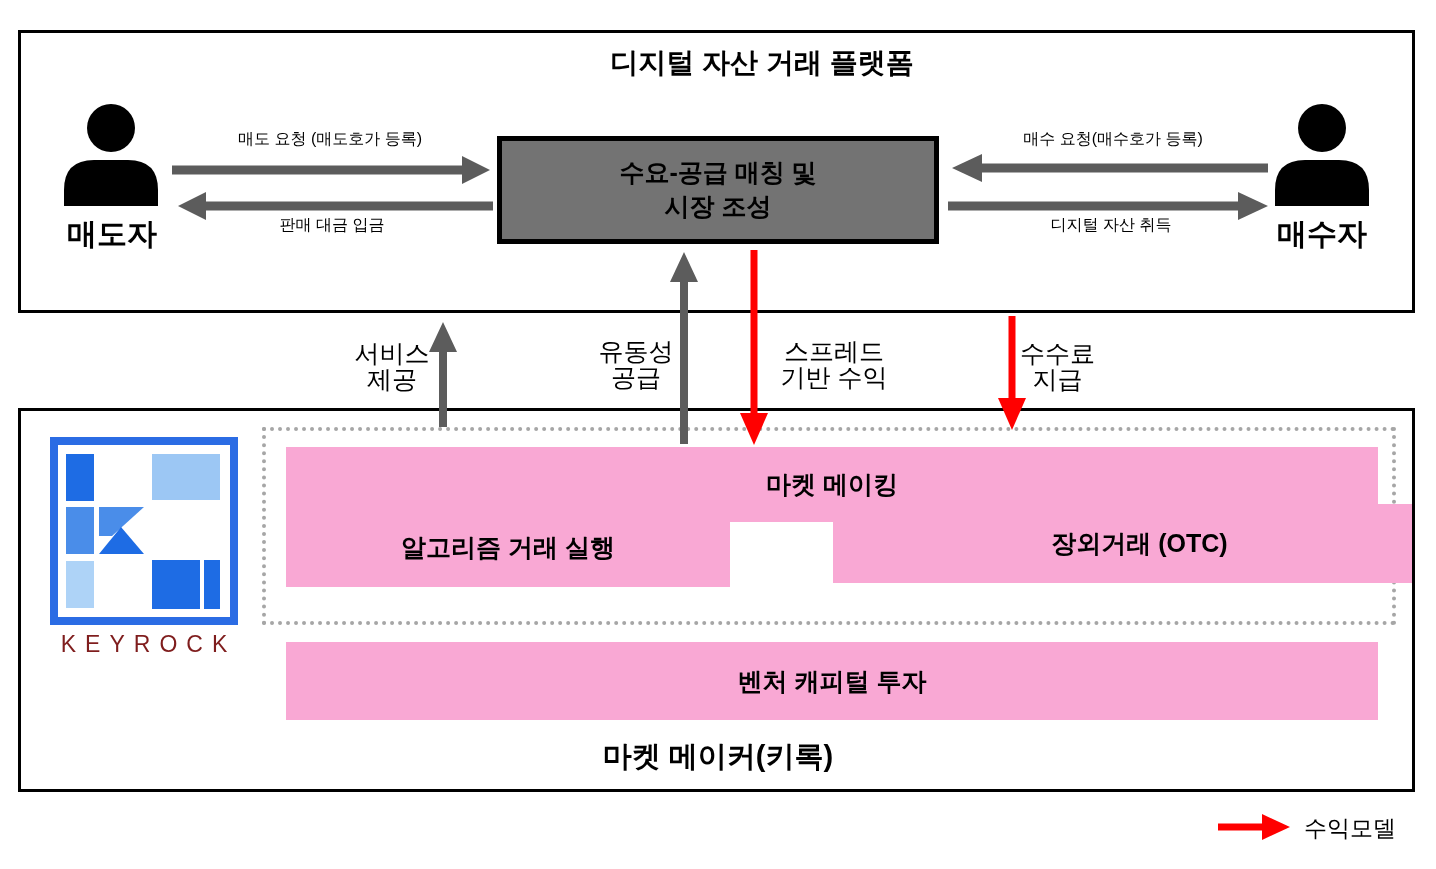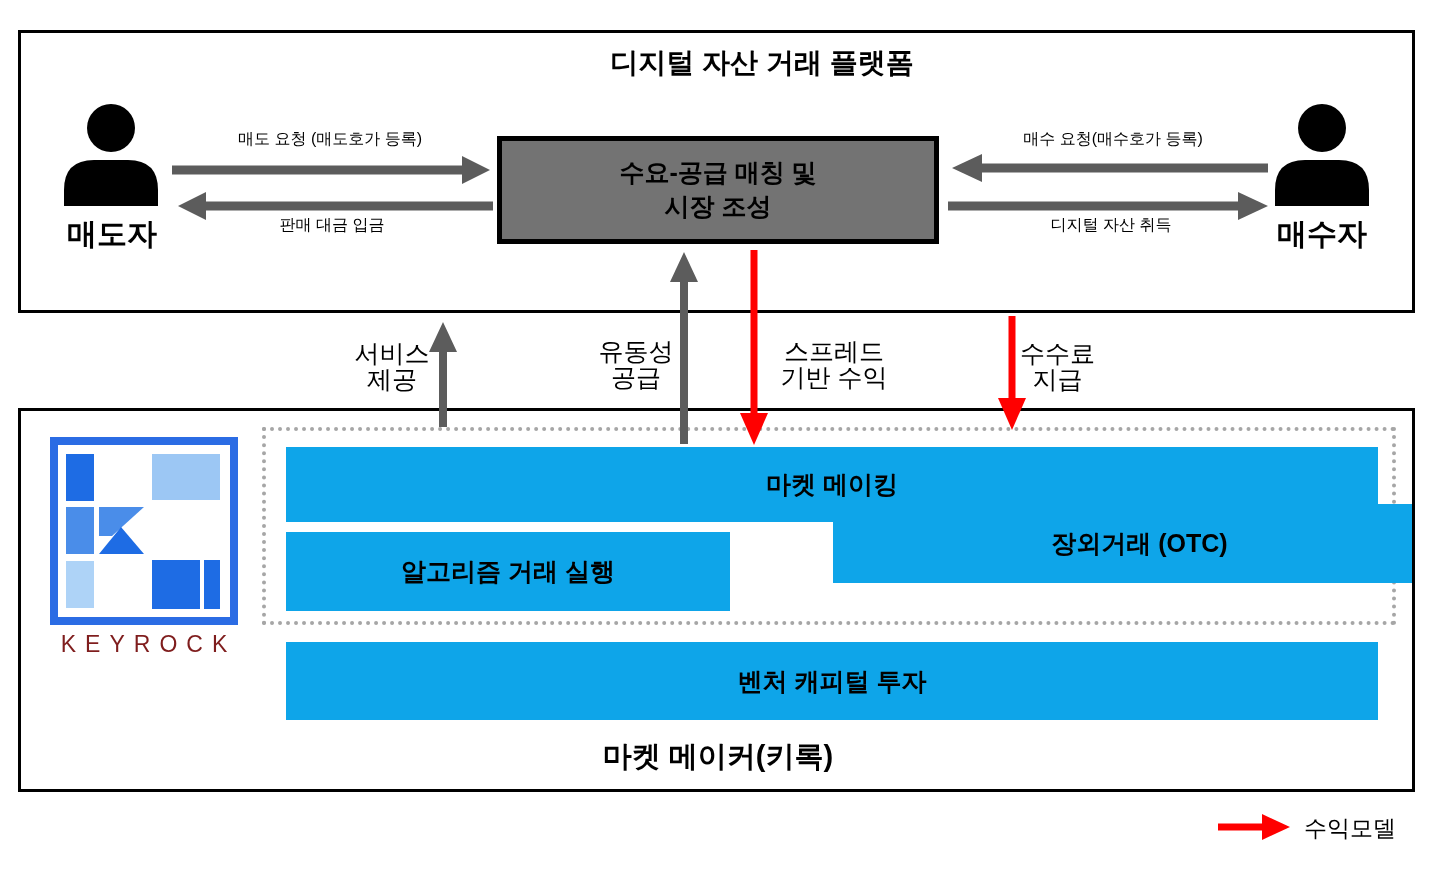--- a/index.html
+++ b/index.html
@@ -43,21 +43,21 @@
   .person-label {
     width: 160px; font-size: 30px; font-weight: bold; text-align: center;
   }
   .arrow-label {
     width: 330px; font-size: 16px; text-align: center;
   }
   .flow-label {
     font-size: 25px; line-height: 26px; text-align: center;
   }
   .bar {
-    background: #0ea5e9;
+    background: #f9a8d4;
     display: flex; align-items: center; justify-content: center;
     font-size: 25px; font-weight: bold;
   }
   .caption {
     left: 18px; top: 737px; width: 1400px;
     font-size: 29px; font-weight: bold; text-align: center;
   }
   .legend-label {
     left: 1304px; top: 813px; width: 140px; font-size: 23px;
   }
@@ -74,21 +74,21 @@
 
 <div class="canvas">
 
   <div class="abs top-box"></div>
   <div class="abs bottom-box"></div>
   <div class="abs dotted-box"></div>
 
   <div class="abs bar" style="left:286px; top:447px; width:1092px; height:75px;">
     <span>마켓 메이킹</span>
   </div>
-  <div class="abs bar" style="left:286px; top:532px; width:444px; height:79px;">
+  <div class="abs bar" style="left:286px; top:508px; width:444px; height:79px;">
     <span>알고리즘 거래 실행</span>
   </div>
   <div class="abs bar" style="left:833px; top:504px; width:545px; height:79px;padding-left:34px;">
     <span>장외거래 (OTC)</span>
   </div>
   <div class="abs bar" style="left:286px; top:642px; width:1092px; height:78px;">
     <span>벤처 캐피털 투자</span>
   </div>
 
   <div class="abs title">디지털 자산 거래 플랫폼</div>

